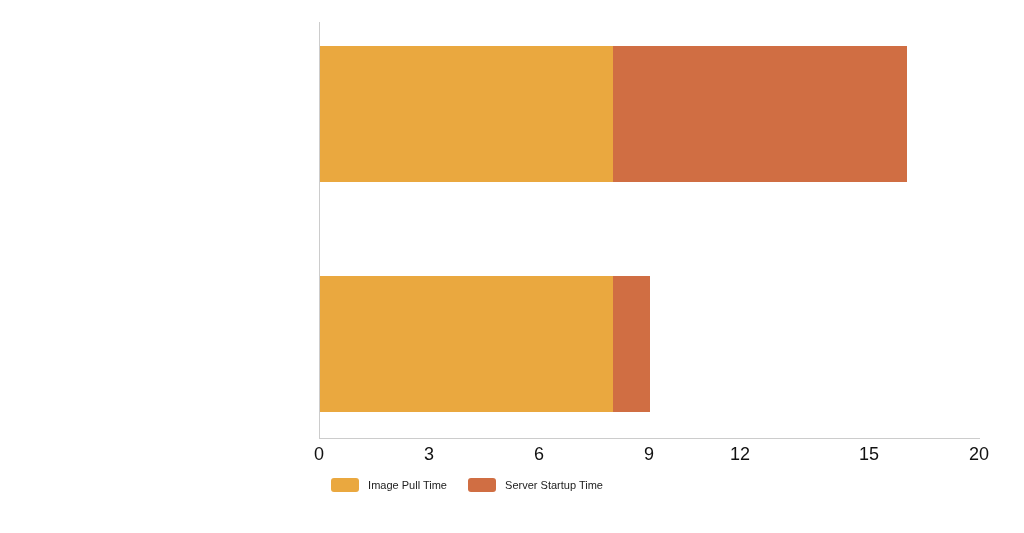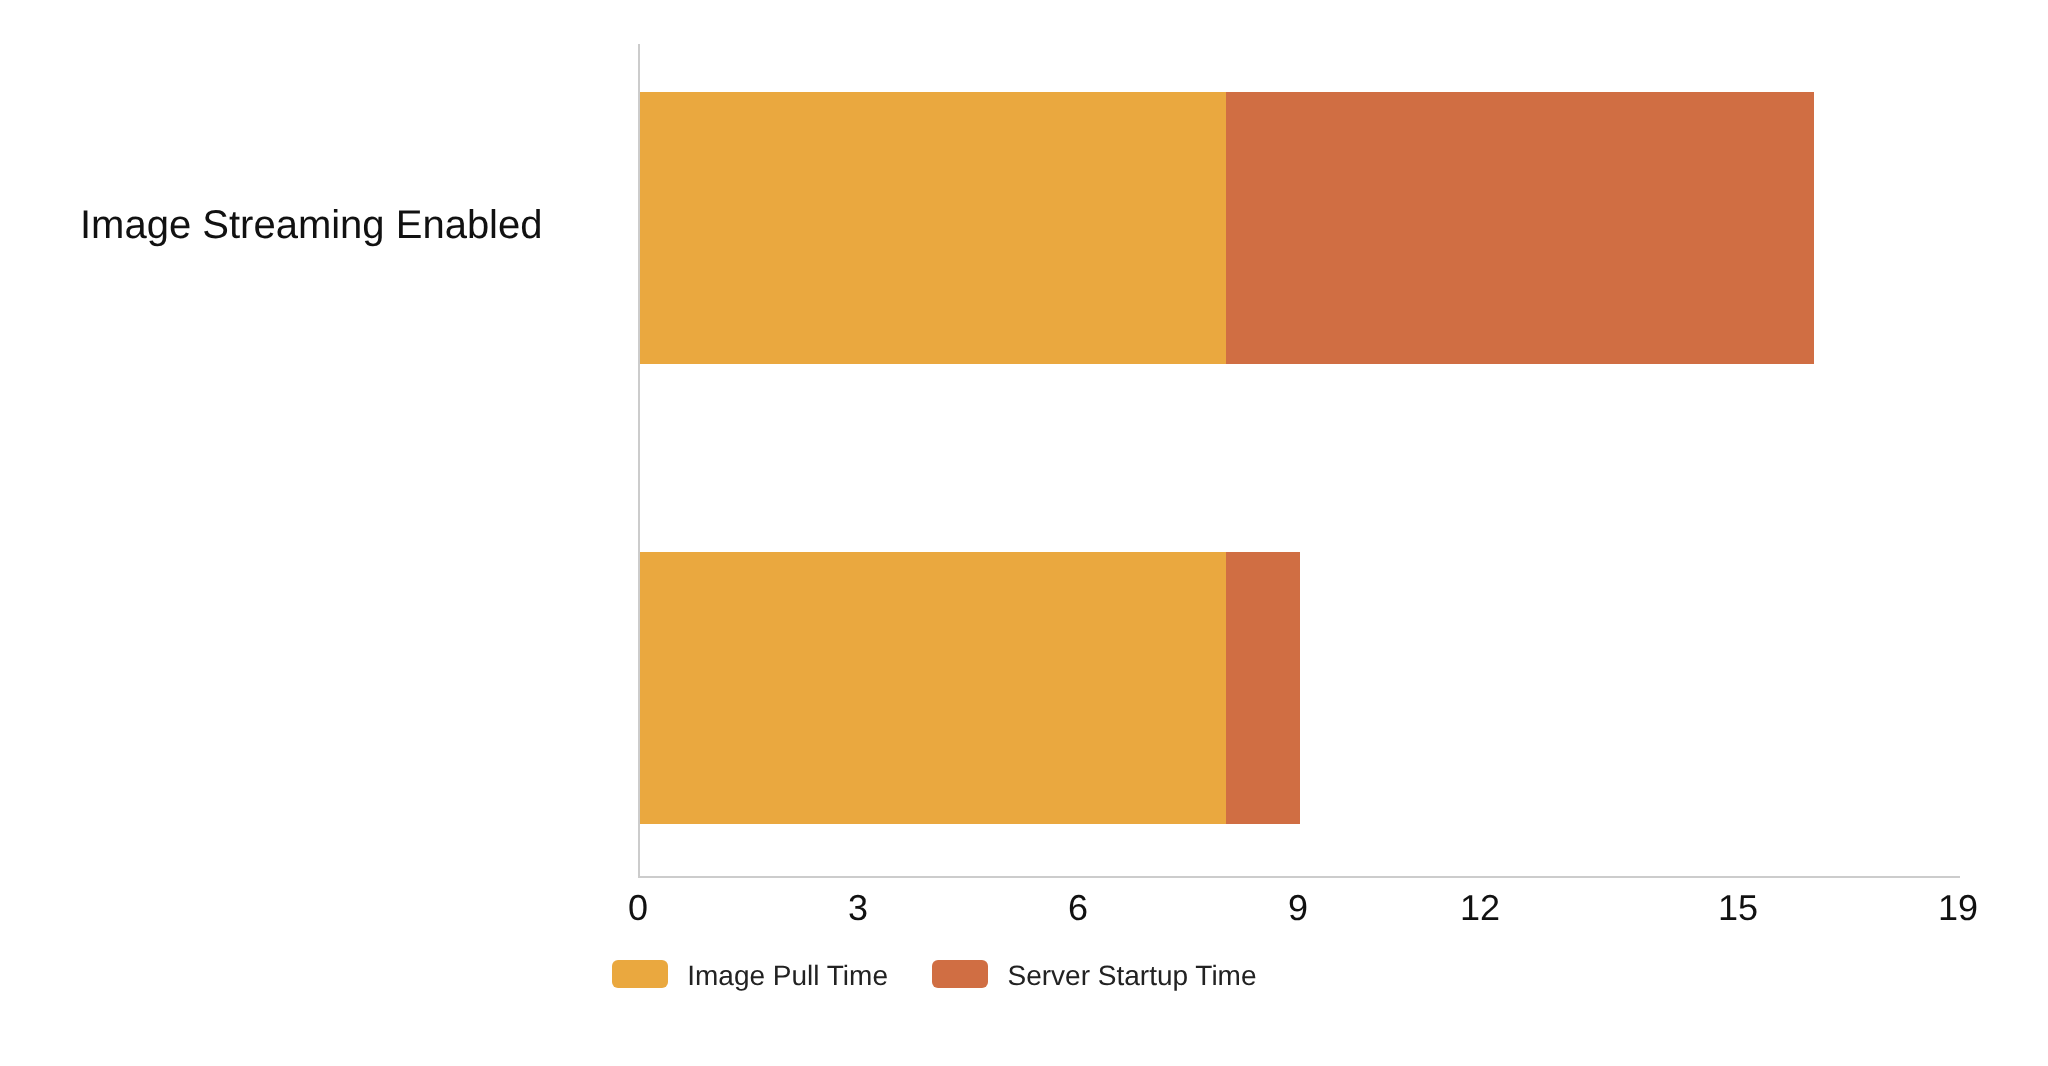--- a/index.html
+++ b/index.html
@@ -45,21 +45,21 @@
     color: #111;
     text-align: center;
     transform: translateX(-50%);
   }
   .legend {
     position: absolute;
     left: 0;
     width: 916px;
     top: 478px;
     text-align: center;
-    font-size: 14px;
+    font-size: 11px;
     color: #222;
   }
   .swatch {
     display: inline-block;
     width: 28px;
     height: 14px;
     border-radius: 3px;
     vertical-align: middle;
     margin-right: 6px;
     margin-left: 18px;
@@ -75,29 +75,28 @@
 
   <div class="plot-area">
 
     <div class="bar" id="bar-0-0" style="top: 24px; left: 0px; width: 293.333px; background: rgb(234, 168, 63);"></div>
     <div class="bar" id="bar-0-1" style="top: 24px; left: 293.333px; width: 293.333px; background: rgb(208, 110, 67);"></div>
 
     <div class="bar" id="bar-1-0" style="top: 254px; left: 0px; width: 293.333px; background: rgb(234, 168, 63);"></div>
     <div class="bar" id="bar-1-1" style="top: 254px; left: 293.333px; width: 36.6667px; background: rgb(208, 110, 67);"></div>
   </div>
 
-  <div class="cat-label" id="cat-0" style="left: 40px; top: 102px;">Image Streaming Enabled</div>
 
   <div class="x-tick" id="xt-0" style="left: 319px;">0</div>
   <div class="x-tick" id="xt-1" style="left: 429px;">3</div>
   <div class="x-tick" id="xt-2" style="left: 539px;">6</div>
   <div class="x-tick" id="xt-3" style="left: 649px;">9</div>
   <div class="x-tick" id="xt-4" style="left: 740px;">12</div>
   <div class="x-tick" id="xt-5" style="left: 869px;">15</div>
-  <div class="x-tick" id="xt-6" style="left: 979px;">19</div>
+  <div class="x-tick" id="xt-6" style="left: 979px;">20</div>
 
   <div class="legend">
     <span class="swatch" id="sw-0" style="background: rgb(234, 168, 63);"></span>
     <span class="legend-text">Image Pull Time</span>
     <span class="swatch" id="sw-1" style="background: rgb(208, 110, 67);"></span>
     <span class="legend-text">Server Startup Time</span>
   </div>
 
 </div>
 

